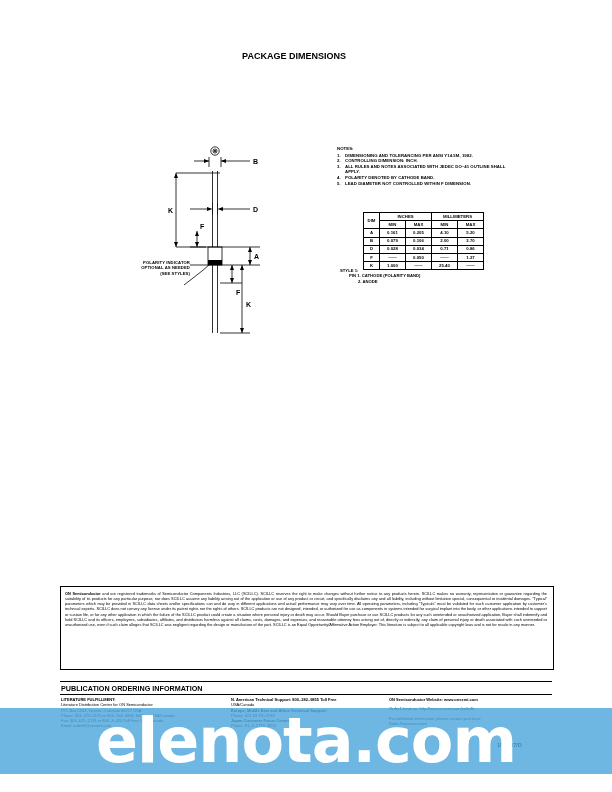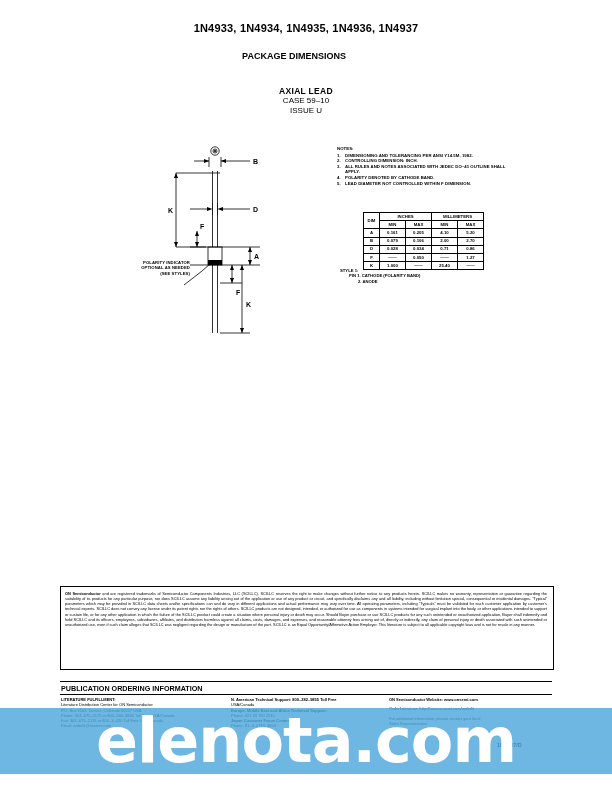--- a/index.html
+++ b/index.html
@@ -73,28 +73,22 @@
           background:#4ea7dd;opacity:.82;}
   .wm-text{position:absolute;left:0;top:18px;width:612px;height:66px;
            color:#ffffff;font-size:62px;font-weight:bold;letter-spacing:-1px;
            text-align:center;line-height:66px;font-family:"DejaVu Sans",sans-serif;}
 </style>
 </head>
 <body>
 
 <div class="page">
 
-  <div class="doc-title">1N4933, 1N4934, 1N4935, 1N4936, 1N4937</div>
   <div class="doc-sub">PACKAGE DIMENSIONS</div>
 
-  <div class="case-block">
-    <div class="case-title">AXIAL LEAD</div>
-    <div class="case-line">CASE 59–10</div>
-    <div class="case-line">ISSUE U</div>
-  </div>
 
   <div class="draw">
     <svg class="dwg" width="185" height="200" viewBox="0 0 185 200">
       <g stroke="#000" fill="none" stroke-width="0.8">
 
         <circle cx="65" cy="8" r="4.2"></circle>
         <circle cx="65" cy="8" r="2.0"></circle>
         <circle cx="65" cy="8" r="0.7" fill="#000"></circle>
 
         <line x1="44" y1="18" x2="59" y2="18"></line>

